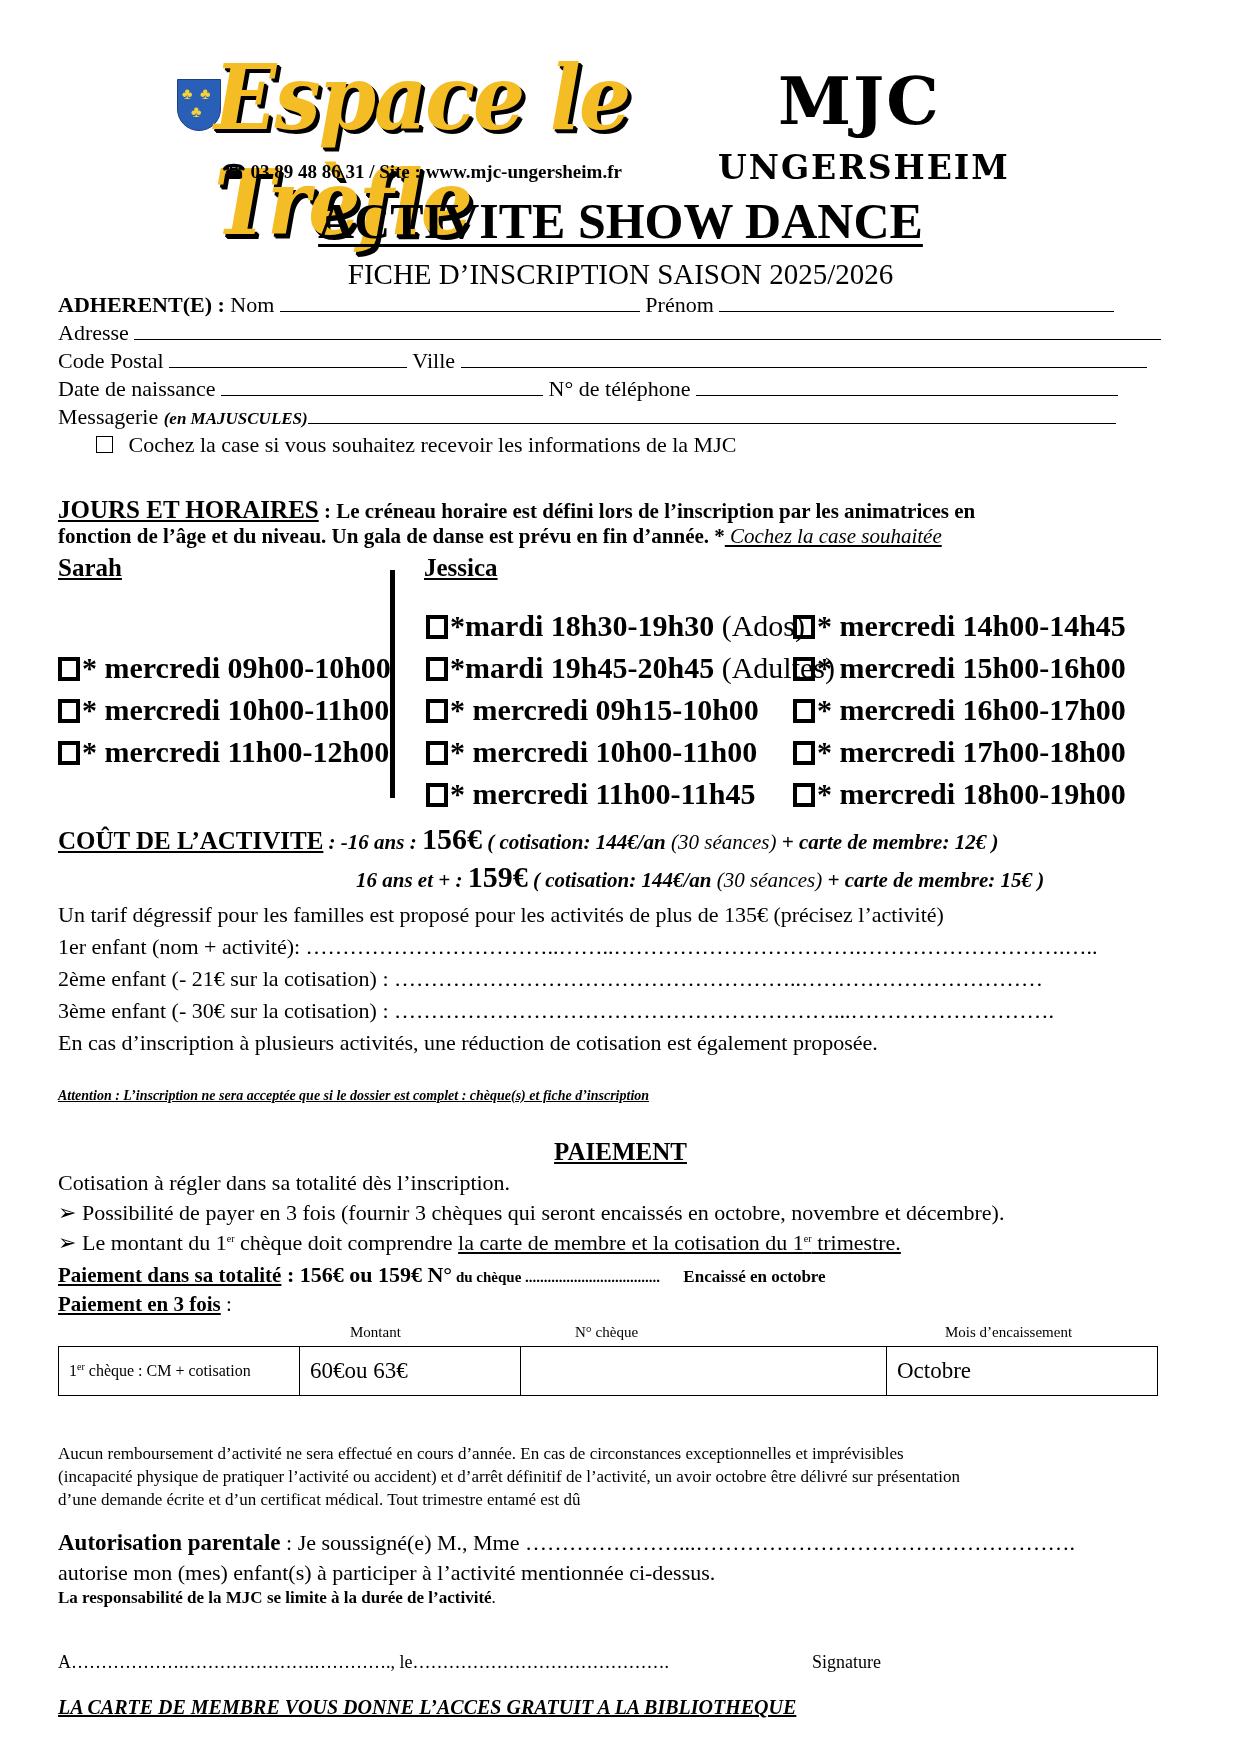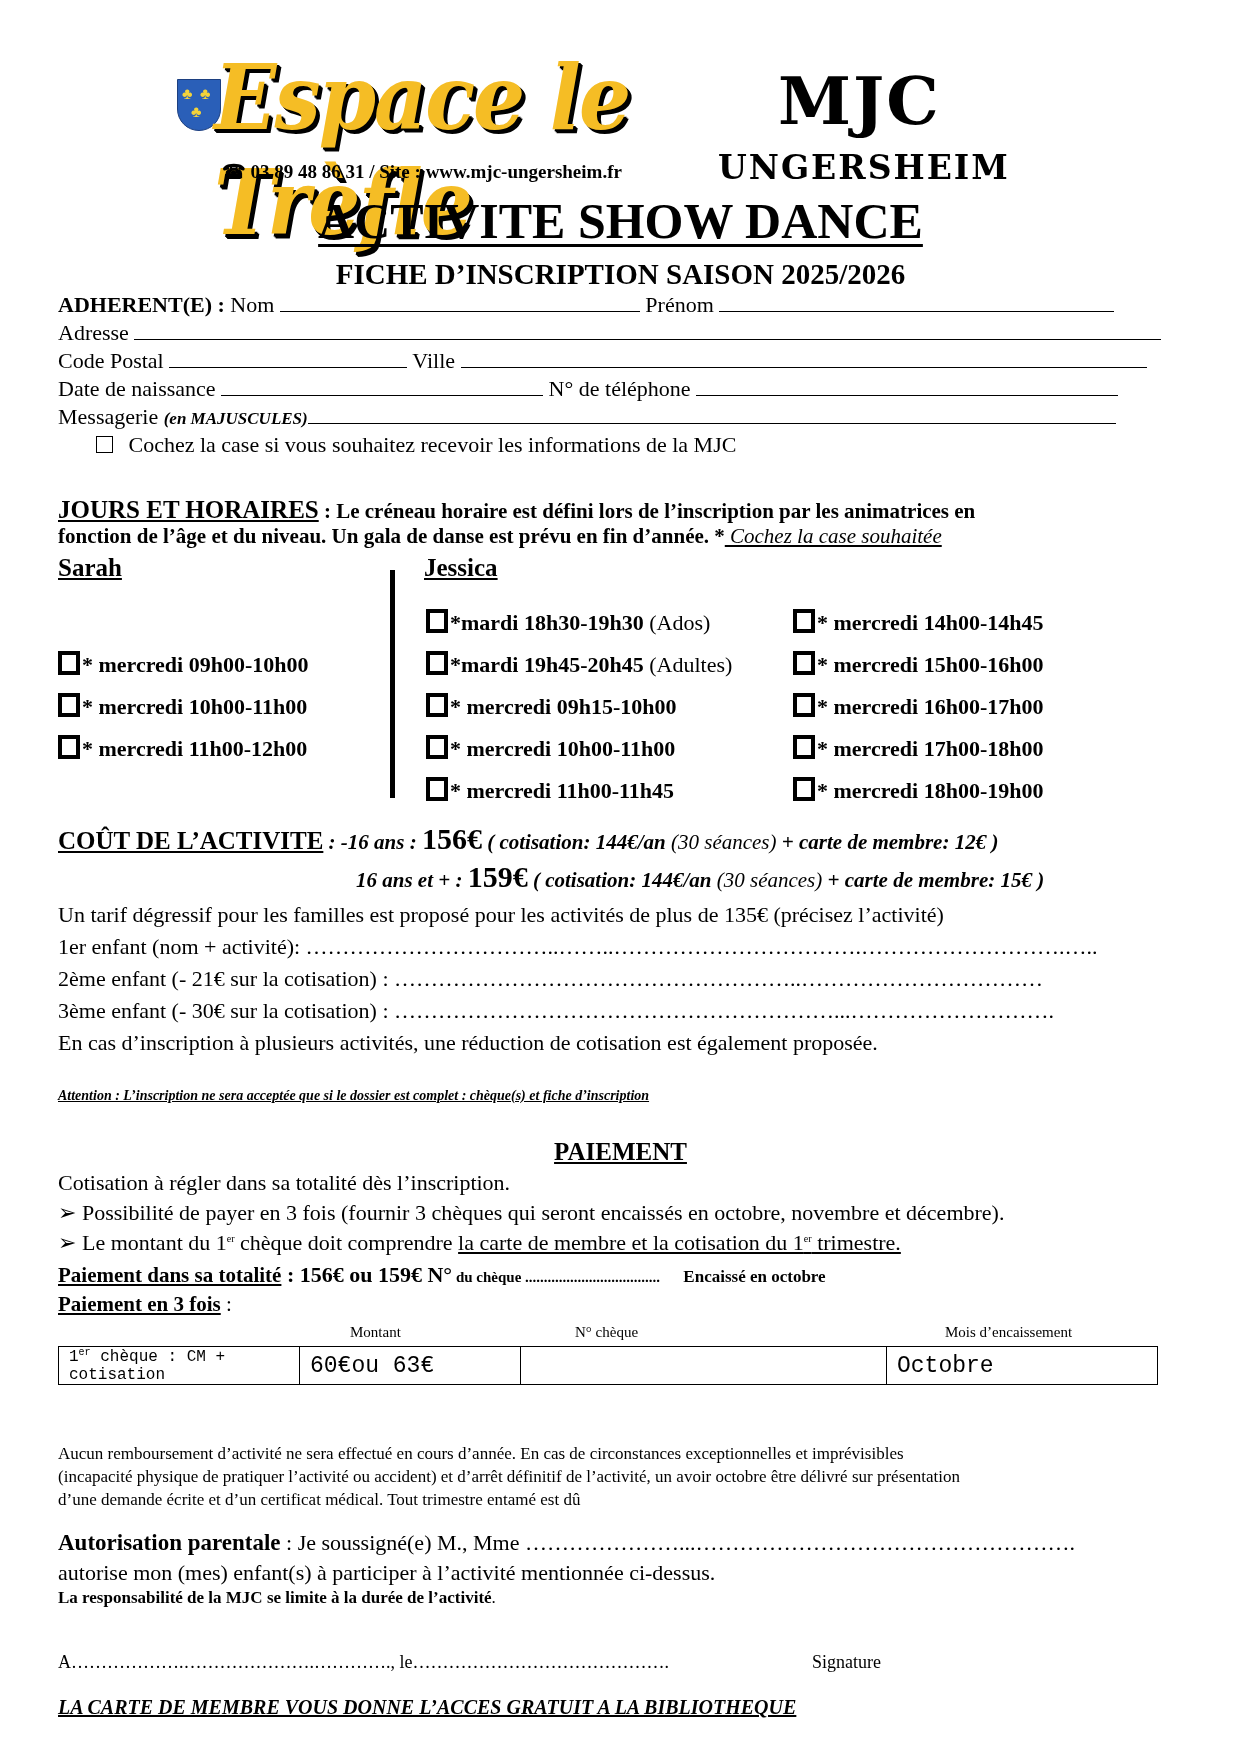--- a/index.html
+++ b/index.html
@@ -13,34 +13,34 @@
   .brand { position:absolute; left:42px; top:0px; font-family:"DejaVu Serif", serif; font-style:italic;
            font-weight:bold; font-size:82px; letter-spacing:-2px; color:#f5bd25;
            text-shadow:4px 4px 0 #000, 3px 3px 0 #000, 2px 2px 0 #000; transform:scaleY(1.1); transform-origin:left top; }
   .contact { position:absolute; left:50px; top:116px; font-size:19px; font-weight:bold; }
   .mjc { position:absolute; left:778px; top:68px; font-family:"DejaVu Serif", serif; font-weight:bold;
          font-size:66px; letter-spacing:2px; line-height:66px; }
   .ungersheim { position:absolute; left:718px; top:148px; font-family:"DejaVu Serif", serif; font-weight:bold;
                 font-size:33px; letter-spacing:2px; }
   .title { position:absolute; left:0; width:1241px; top:192px; text-align:center; font-size:50px; font-weight:bold; }
   .title span { text-decoration:underline; text-decoration-thickness:3px; text-underline-offset:6px; }
-  .subtitle { position:absolute; left:0; width:1241px; top:258px; text-align:center; font-size:29px; font-weight:bold; }
+  .subtitle { position:absolute; left:0; width:1241px; top:258px; text-align:center; font-size:29px; font-weight:normal; }
   .line { font-size:22px; }
   .uline { display:inline-block; border-bottom:1.5px solid #000; height:18px; vertical-align:baseline; }
   .b { font-weight:bold; }
   .i { font-style:italic; }
   .u { text-decoration:underline; }
   .cb { display:inline-block; width:15px; height:15px; border:1.5px solid #000; vertical-align:-1px; margin-right:10px; }
   .cbb { display:inline-block; width:16px; height:18px; border:4px solid #000; vertical-align:-3px; margin-right:2px; box-sizing:border-box; width:22px; height:24px; }
-  .slot { font-size:22px; font-weight:bold; }
+  .slot { font-size:30px; font-weight:bold; }
   .slot .n { font-weight:normal; }
   .vbar { position:absolute; left:390px; top:570px; width:5px; height:228px; background:#000; }
   .sect { font-size:25px; font-weight:bold; text-decoration:underline; }
   table.pay { position:absolute; left:58px; top:1346px; border-collapse:collapse; }
-  table.pay td { border:1.5px solid #000; height:32px; padding:0 10px; font-size:23px; vertical-align:middle;font-family:Liberation Mono, monospace; }
+  table.pay td { border:1.5px solid #000; height:32px; padding:8px 10px; font-size:23px; vertical-align:middle; }
   table.pay td.lab { font-size:16px; width:220px; }
   table.pay td.amt { width:200px; }
   table.pay td.chq { width:345px; }
   table.pay td.mon { width:250px; }
   .colhdr { font-size:15px; }
   sup { font-size:10px; }
 </style>
 </head>
 <body>
 

